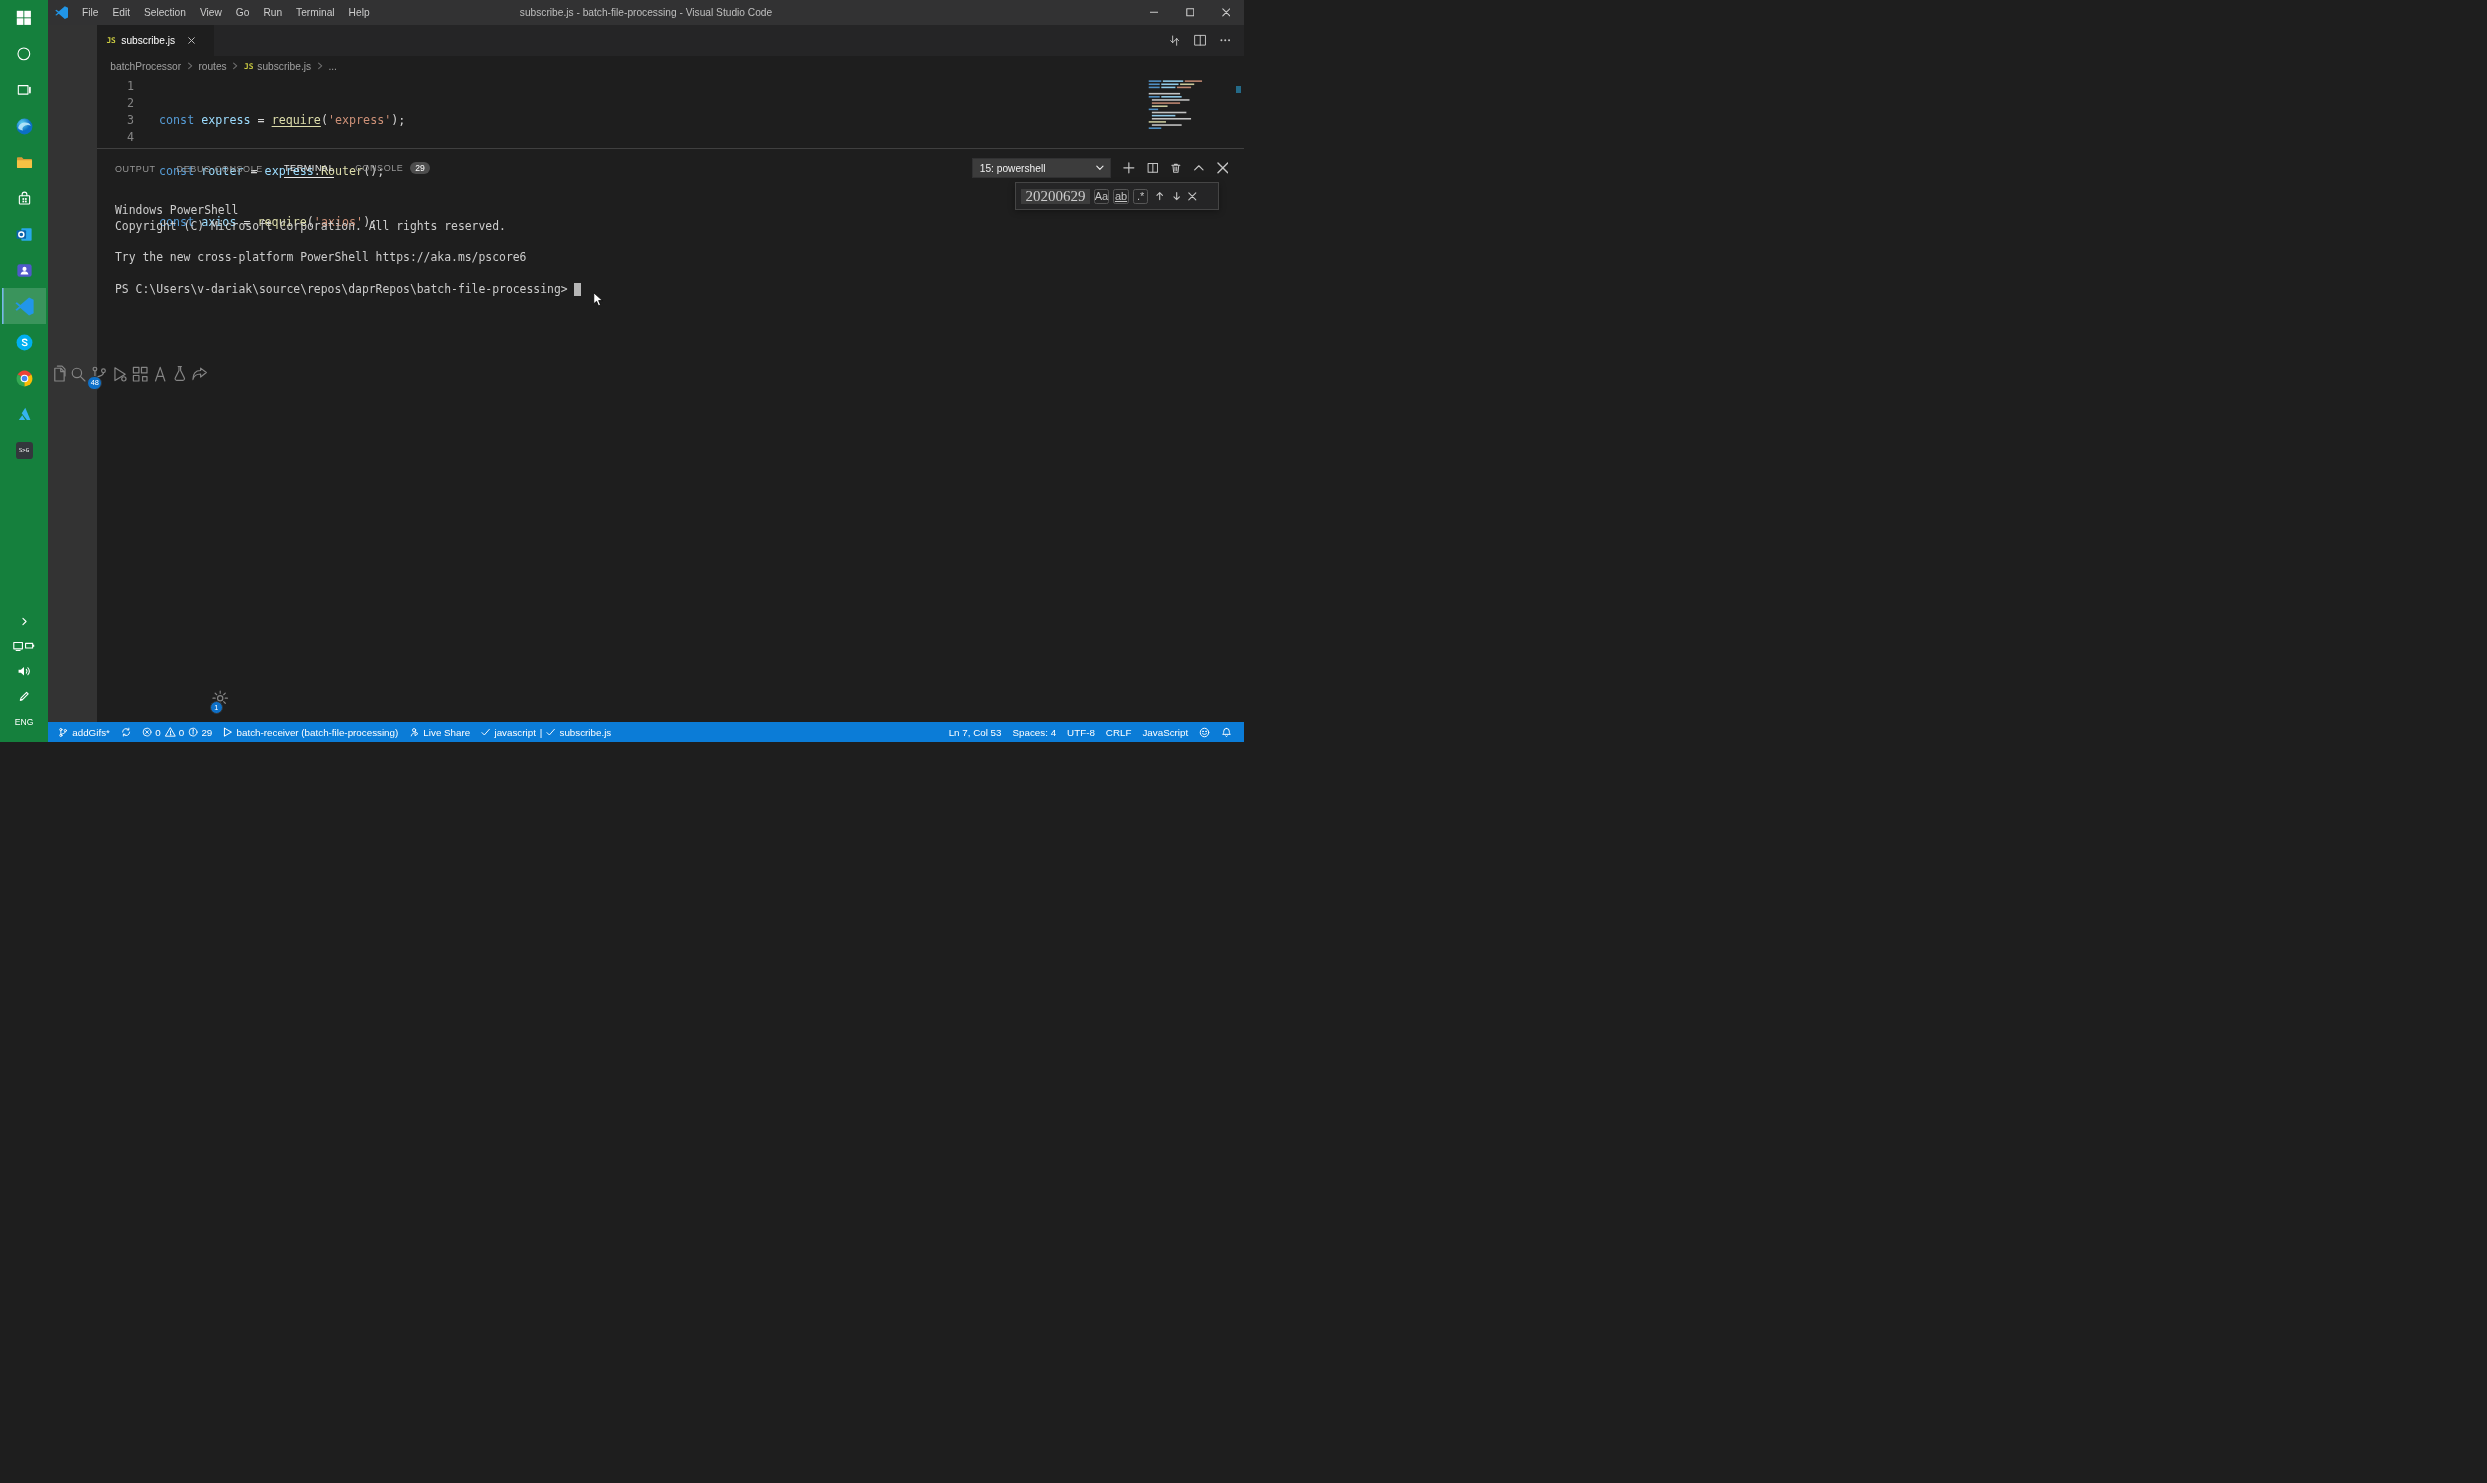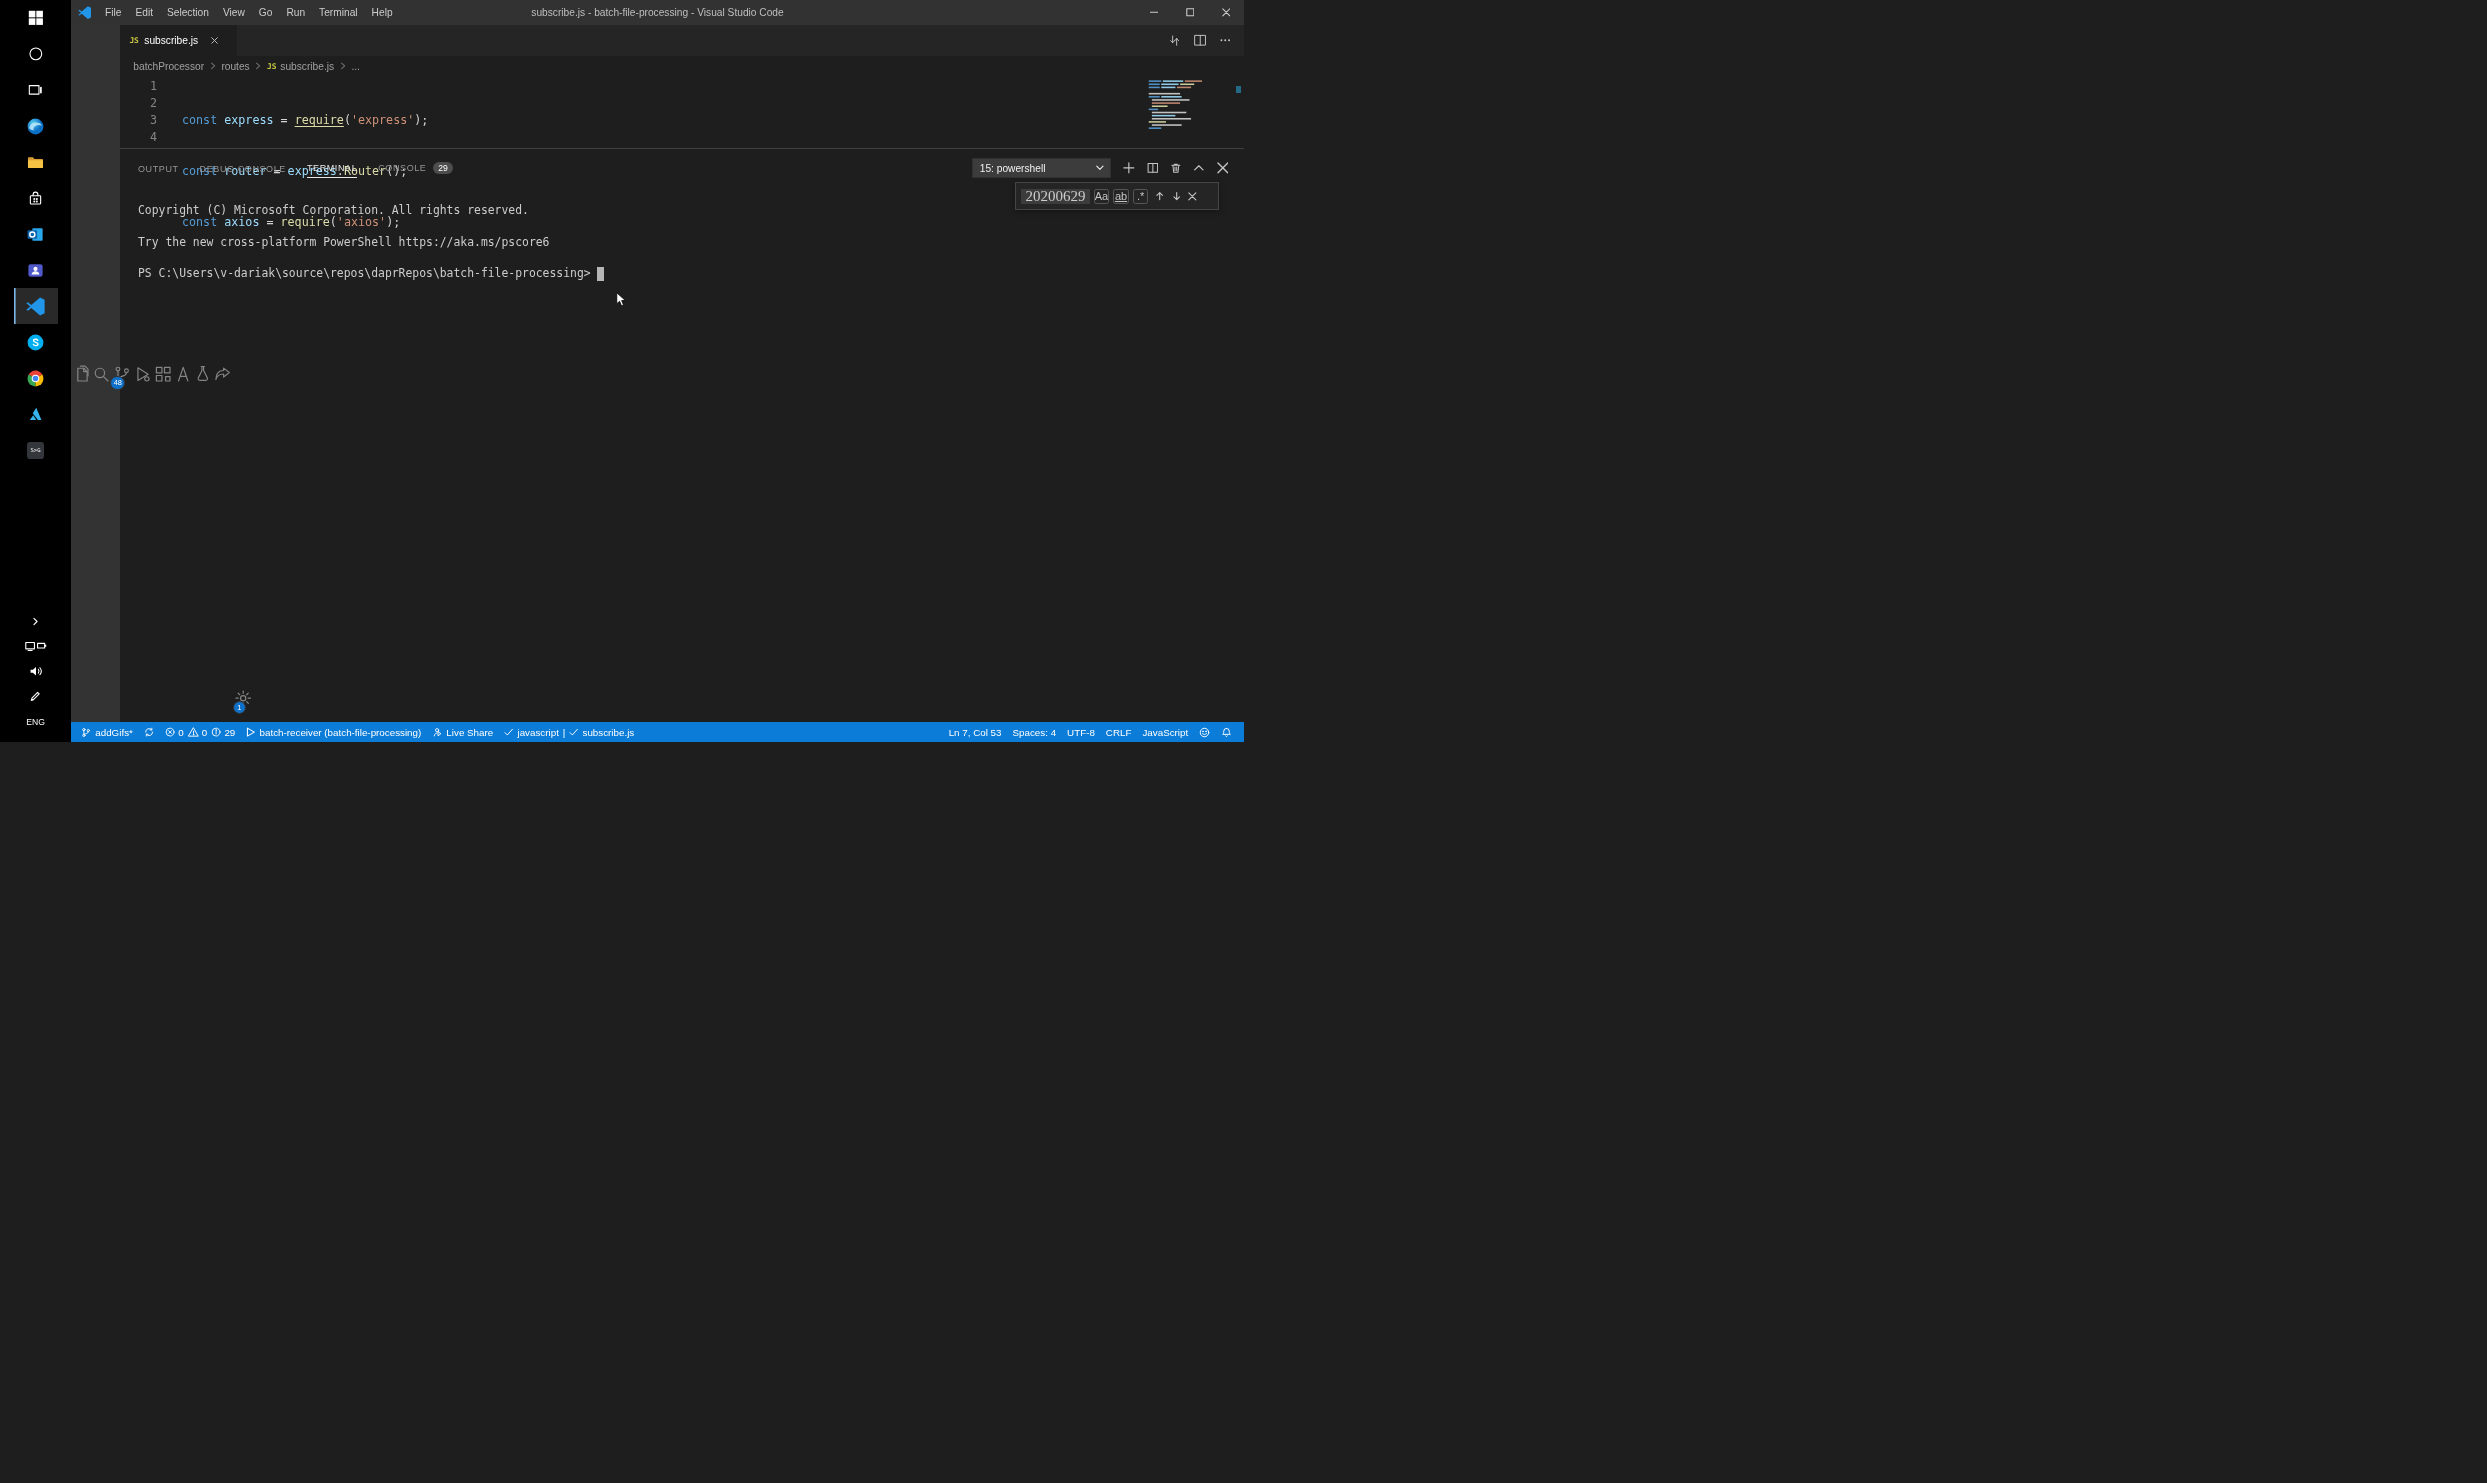--- a/index.html
+++ b/index.html
@@ -1,21 +1,21 @@
 <!DOCTYPE html>
 <html style="font-size:12.5px"><head>
 <meta charset="utf-8">
 <style>
   *{box-sizing:border-box;margin:0;padding:0}
   html,body{width:1244px;height:742px;overflow:hidden;background:#1e1e1e;
     font-family:"Liberation Sans",sans-serif;-webkit-font-smoothing:antialiased}
   .screen{display:flex;width:1244px;height:742px}
 
   
-  .taskbar{width:71px;background:#000000;display:flex;flex-direction:column;align-items:center;flex-shrink:0}
+  .taskbar{width:48px;background:#15803d;display:flex;flex-direction:column;align-items:center;flex-shrink:0}
   .tb-tile{width:44px;height:36px;display:flex;align-items:center;justify-content:center;color:#fff}
   .tb-tile.active{background:rgba(255,255,255,.16);box-shadow:inset 1.6px 0 0 #7ab8e8}
   .tb-tray{margin-top:auto;display:flex;flex-direction:column;align-items:center;padding-bottom:7.8px}
   .tb-tray .tb-tile{height:25px}
   .tb-lang{color:#fff;font-size:8.6px}
   .sg-box{width:17px;height:17px;background:#33373c;border-radius:3.1px;color:#fff;
     font-size:5.5px;font-family:"DejaVu Sans Mono",monospace;display:flex;align-items:center;justify-content:center}
 
   
   .vscode{flex:1;display:flex;flex-direction:column;min-width:0;background:#1e1e1e}
@@ -494,20 +494,21 @@
               <svg class="ic" width="9.4" height="10.2" viewBox="0 0 12 13">
                   <path d="M6 2v9M6 11l-3.5-3.5M6 11l3.5-3.5"></path>
                 </svg>
               <svg class="ic" width="8.6" height="8.6" viewBox="0 0 11 11">
                   <path d="M1 1l9 9M10 1l-9 9"></path>
                 </svg>
             </div>
           </div>
 
           <div class="terminal">
+            <div class="tline">Windows PowerShell</div>
             <div class="tline">Copyright (C) Microsoft Corporation. All rights reserved.</div>
             <div class="tline"></div>
             <div class="tline">Try the new cross-platform PowerShell https://aka.ms/pscore6</div>
             <div class="tline"></div>
             <div class="prompt-row">
               <span>PS C:\Users\v-dariak\source\repos\daprRepos\batch-file-processing&gt; </span>
               <span class="term-cursor"></span>
             </div>
             <div class="mouse-cursor">
               <svg width="12.5" height="15.7" viewBox="0 0 16 20">

